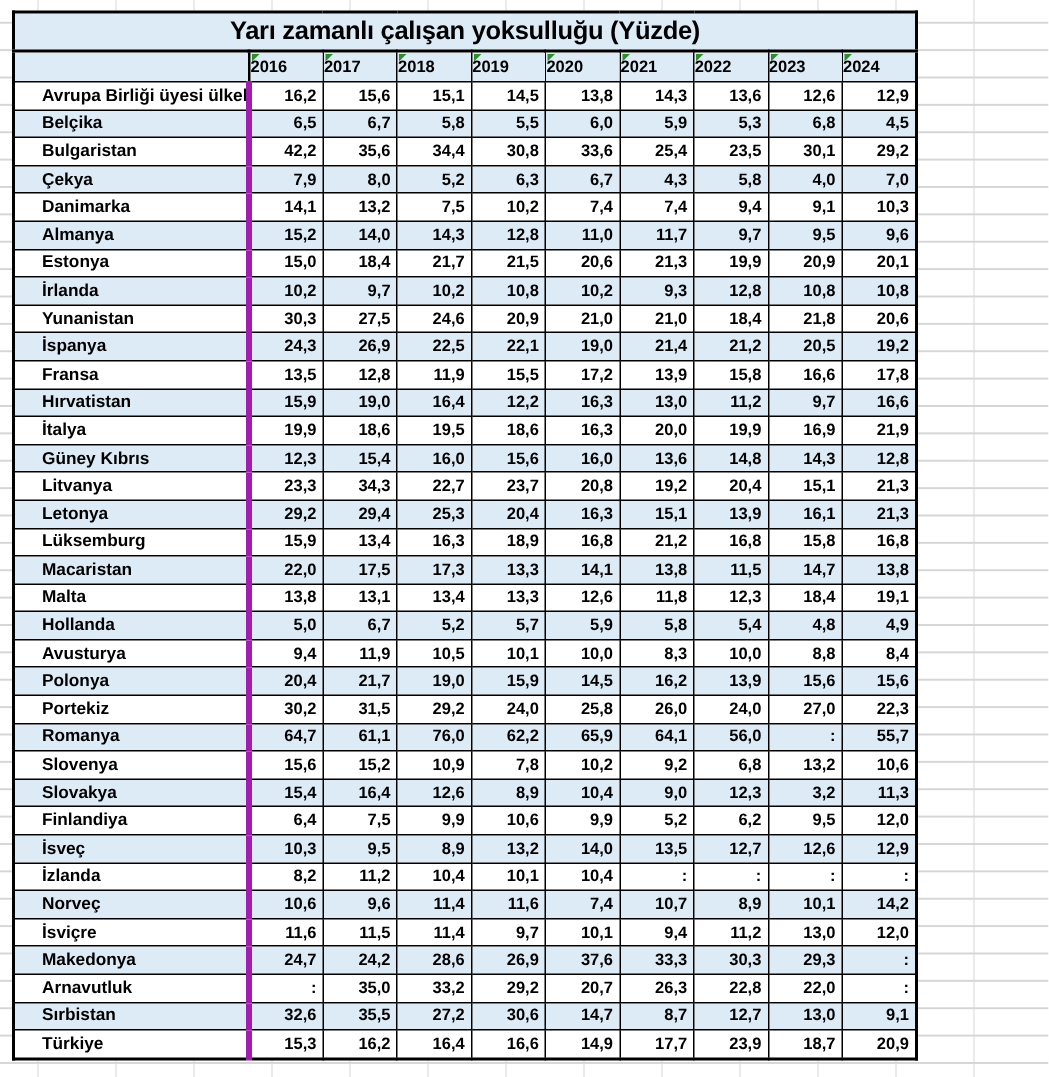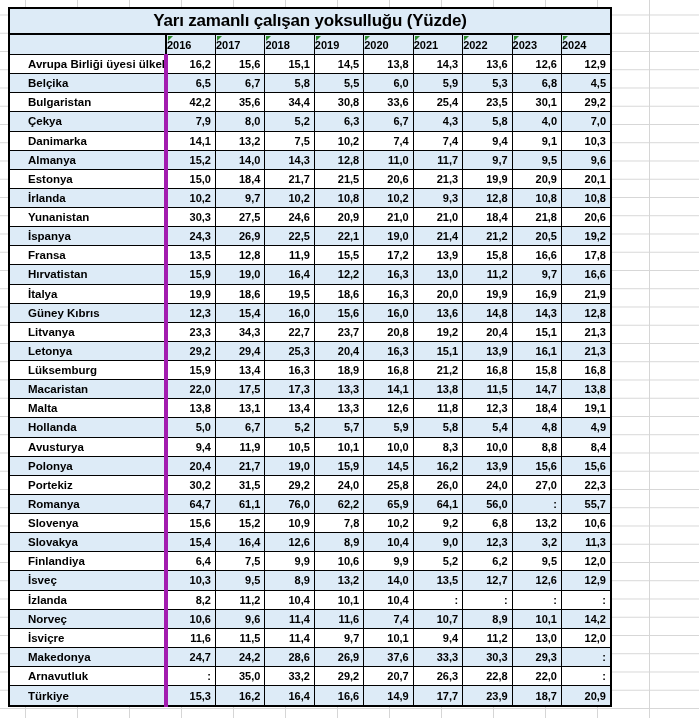--- a/index.html
+++ b/index.html
@@ -497,20 +497,32 @@
           <td class="value">35,0</td>
           <td class="value">33,2</td>
           <td class="value">29,2</td>
           <td class="value">20,7</td>
           <td class="value">26,3</td>
           <td class="value">22,8</td>
           <td class="value">22,0</td>
           <td class="value">:</td>
         </tr>
         <tr>
+          <th class="country">Sırbistan</th>
+          <td class="value">32,6</td>
+          <td class="value">35,5</td>
+          <td class="value">27,2</td>
+          <td class="value">30,6</td>
+          <td class="value">14,7</td>
+          <td class="value">8,7</td>
+          <td class="value">12,7</td>
+          <td class="value">13,0</td>
+          <td class="value">9,1</td>
+        </tr>
+        <tr>
           <th class="country">Türkiye</th>
           <td class="value">15,3</td>
           <td class="value">16,2</td>
           <td class="value">16,4</td>
           <td class="value">16,6</td>
           <td class="value">14,9</td>
           <td class="value">17,7</td>
           <td class="value">23,9</td>
           <td class="value">18,7</td>
           <td class="value">20,9</td>

